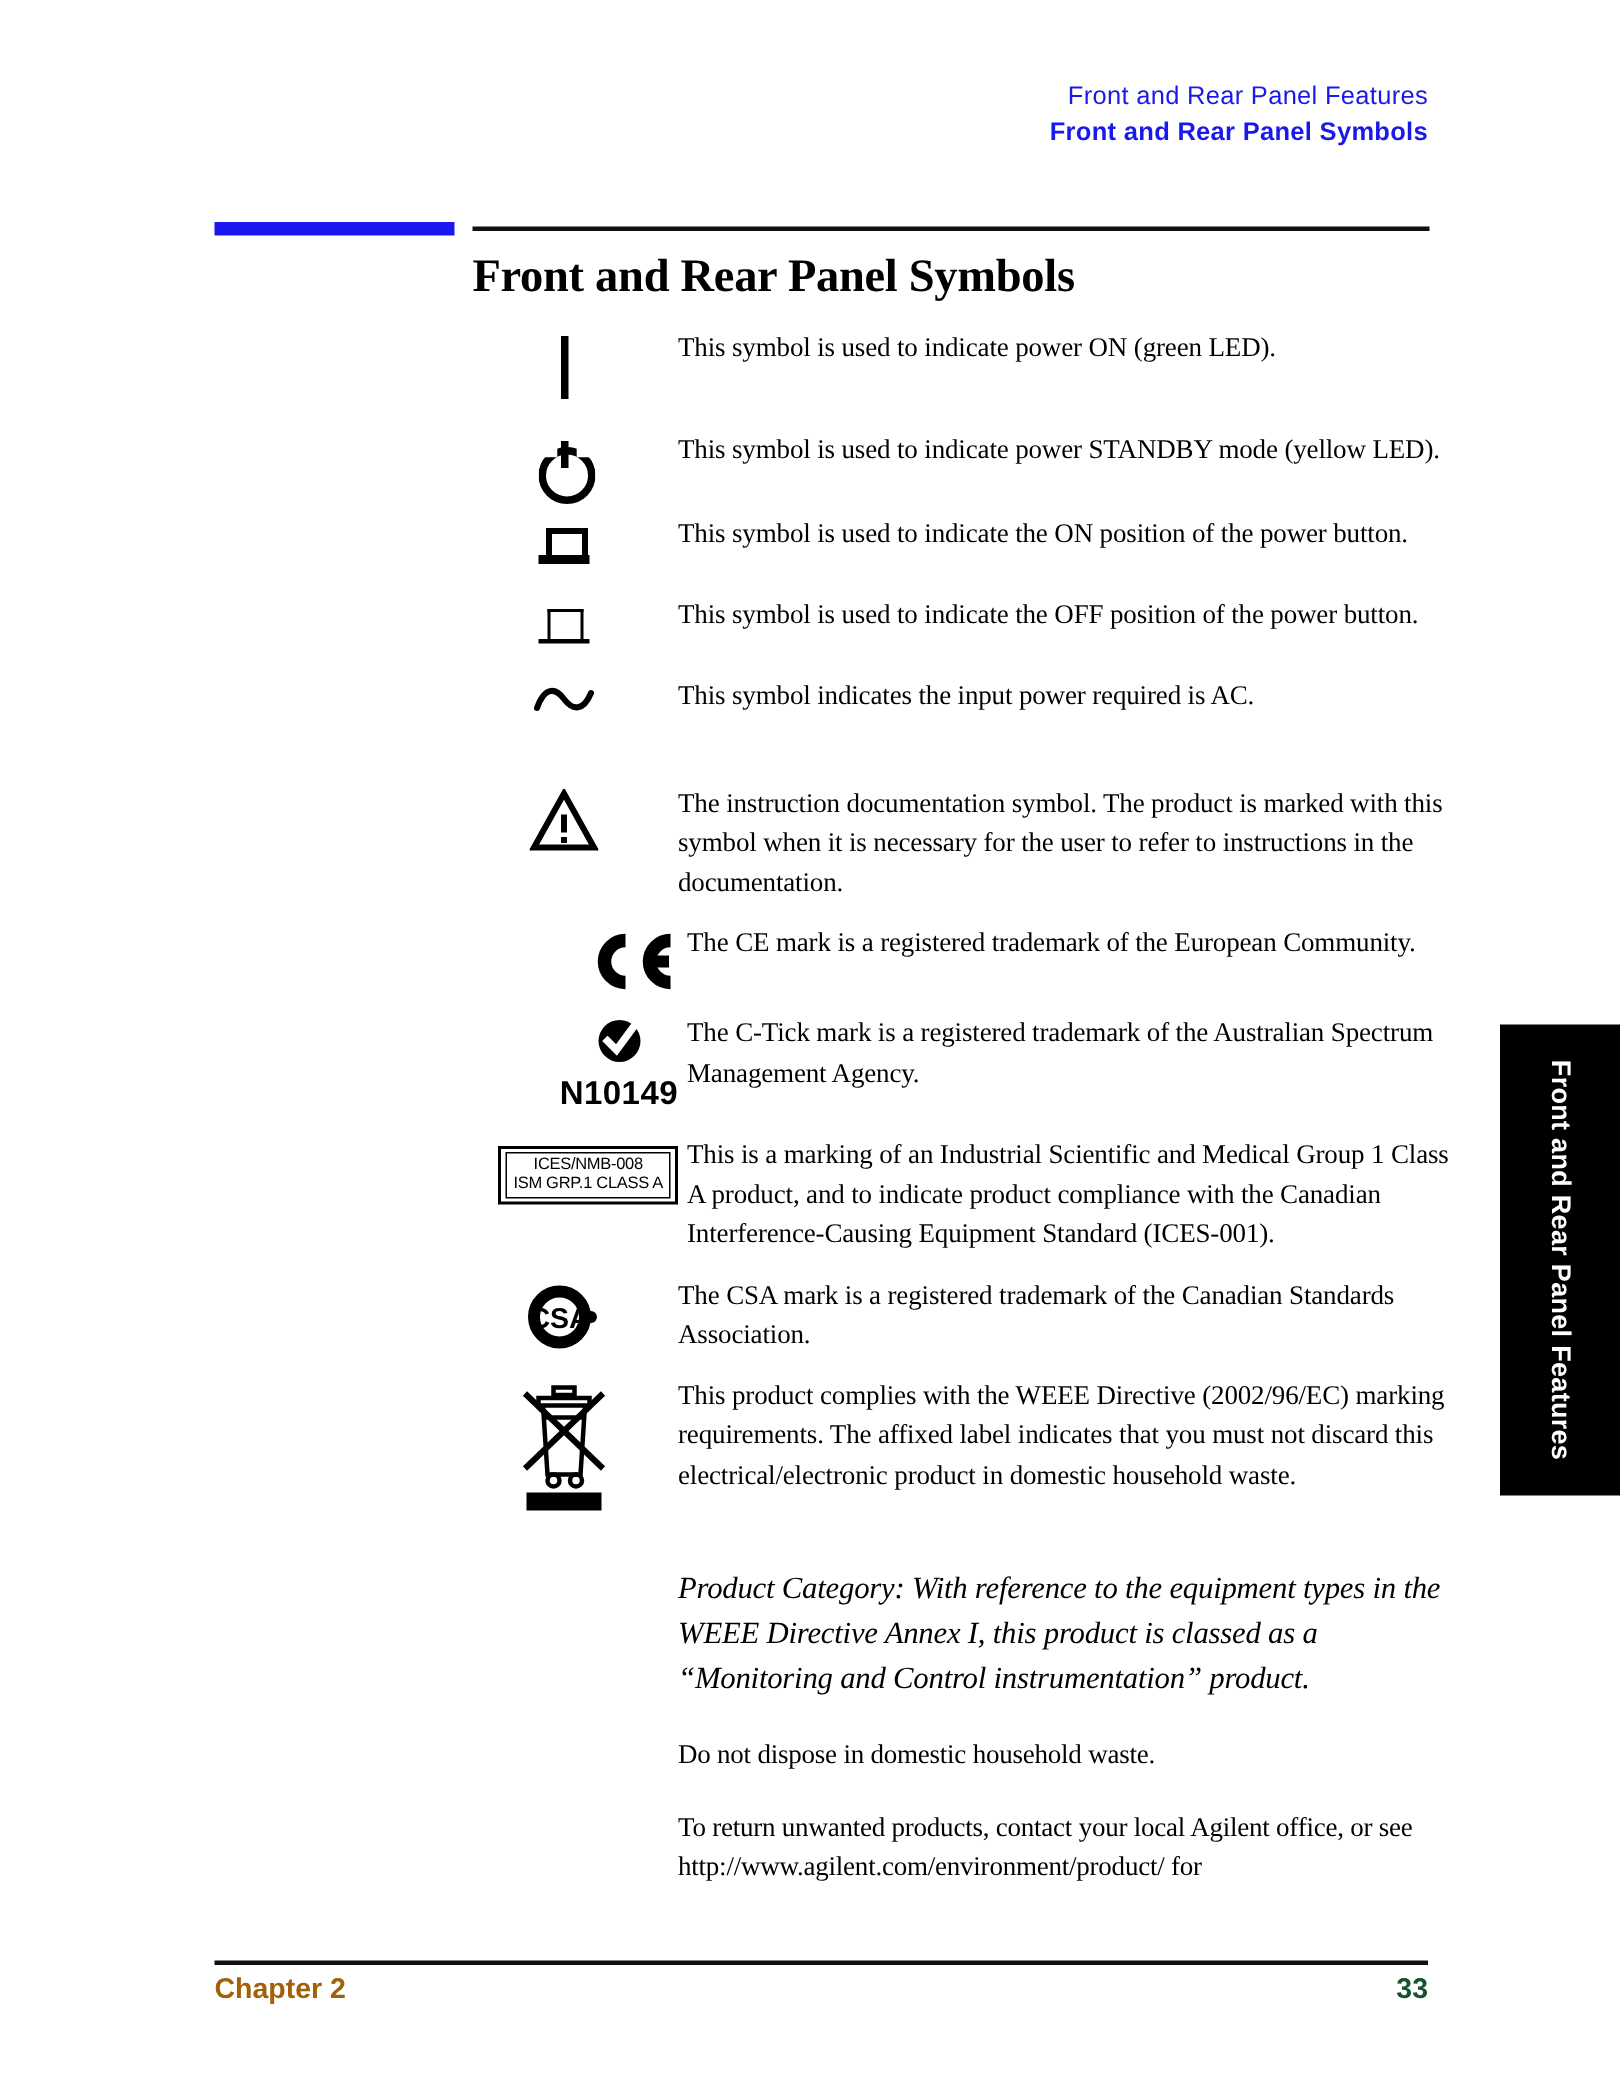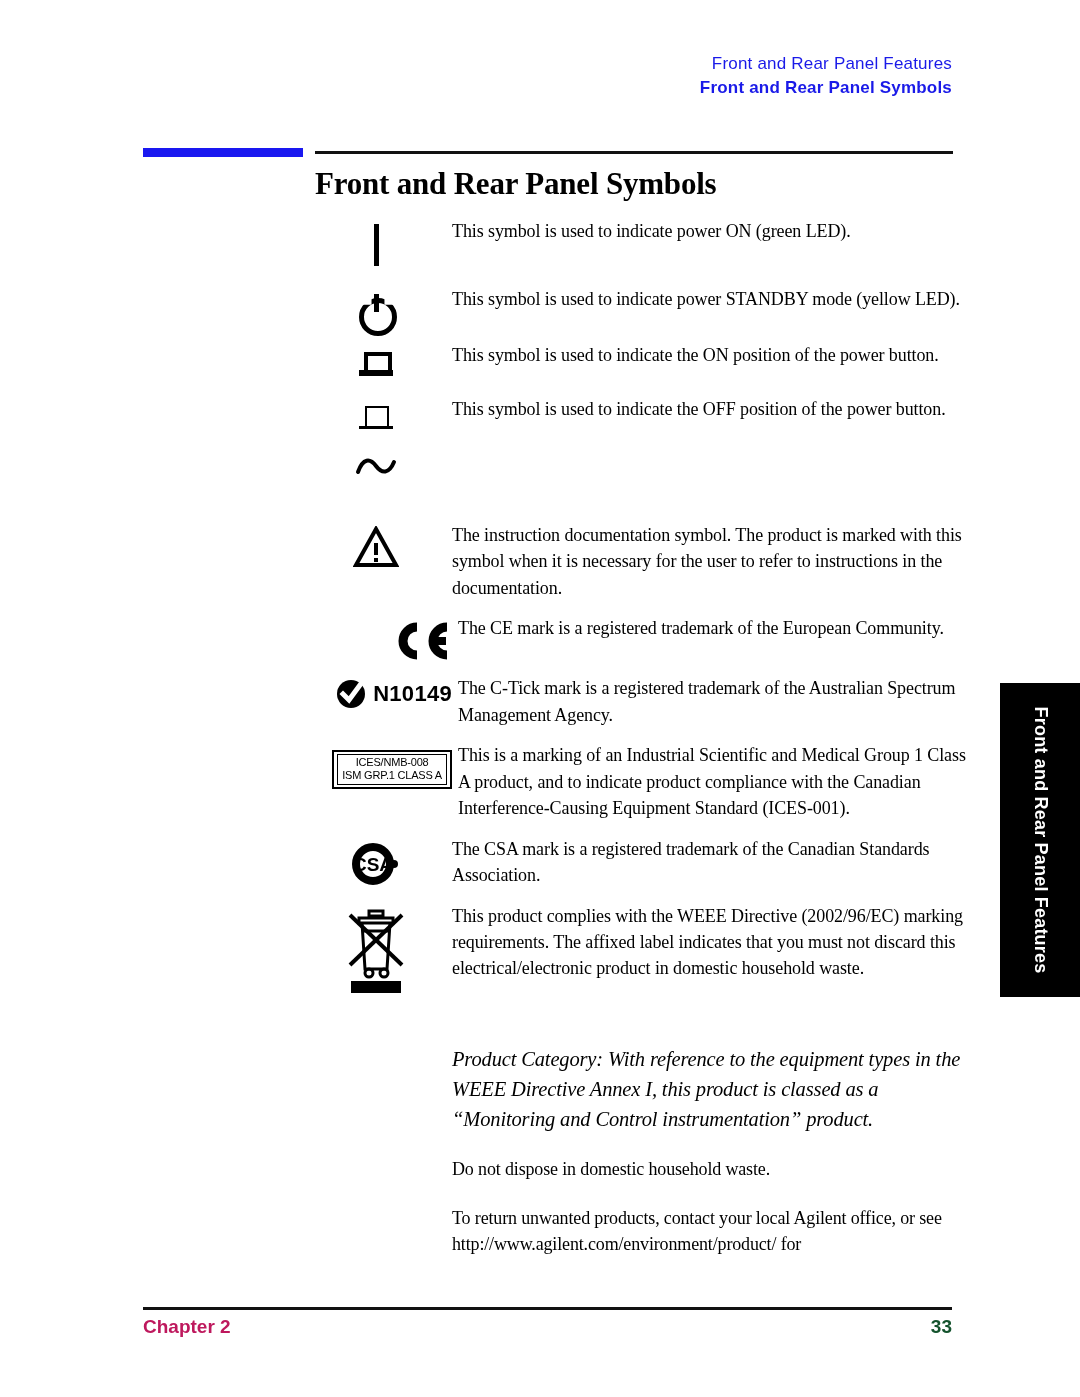--- a/index.html
+++ b/index.html
@@ -154,20 +154,21 @@
     background: #000;
   }
   .ico-ac { margin-top: 4px; }
   .ico-warning { margin-top: 2px; }
   .ico-ce { margin-top: 4px; }
   .ico-ctick-wrap {
     display: flex;
     align-items: center;
     gap: 7px;
     margin-top: 2px;
+    flex-direction: column;
   }
   .ctick-text {
     font-family: "Liberation Sans", "DejaVu Sans", sans-serif;
     font-weight: 700;
     font-size: 22px;
     letter-spacing: 0.3px;
   }
   .ices-box {
     border: 2px solid #000;
     padding: 2px 3px;
@@ -249,21 +250,21 @@
     left: 143px;
     right: 128px;
     top: 1316px;
     display: flex;
     justify-content: space-between;
     align-items: baseline;
     font-family: "Liberation Sans", "DejaVu Sans", sans-serif;
     font-size: 19px;
     font-weight: 700;
   }
-  .footer-chapter { color: #be185d; }
+  .footer-chapter { color: #a16207; }
   .footer-page { color: #14532d; }
 </style>
 </head>
 <body>
 
 <div class="page-header">
   <div class="hdr-line1">Front and Rear Panel Features</div>
   <div class="hdr-line2">Front and Rear Panel Symbols</div>
 </div>
 
@@ -315,20 +316,21 @@
     <div class="sym-text">This symbol is used to indicate the OFF position of the power button.</div>
   </div>
   <div class="gap-s"></div>
 
   <div class="sym-row">
     <div class="sym-cell">
       <svg class="ico-ac" width="42" height="26" viewBox="0 0 42 26">
         <path d="M3 16 C 8 2, 15 2, 21 10 C 27 18, 34 18, 39 6" fill="none" stroke="#000" stroke-width="4" stroke-linecap="round"></path>
       </svg>
     </div>
+    <div class="sym-text">This symbol indicates the input power required is AC.</div>
   </div>
   <div class="gap-m"></div>
   <div class="gap-m"></div>
 
   <div class="sym-row">
     <div class="sym-cell">
       <svg class="ico-warning" width="46" height="42" viewBox="0 0 46 42">
         <path d="M23 3 L43 39 L3 39 Z" fill="none" stroke="#000" stroke-width="4" stroke-linejoin="miter"></path>
         <rect x="21" y="17" width="4" height="12" fill="#000"></rect>
         <rect x="21" y="32" width="4" height="4" fill="#000"></rect>

